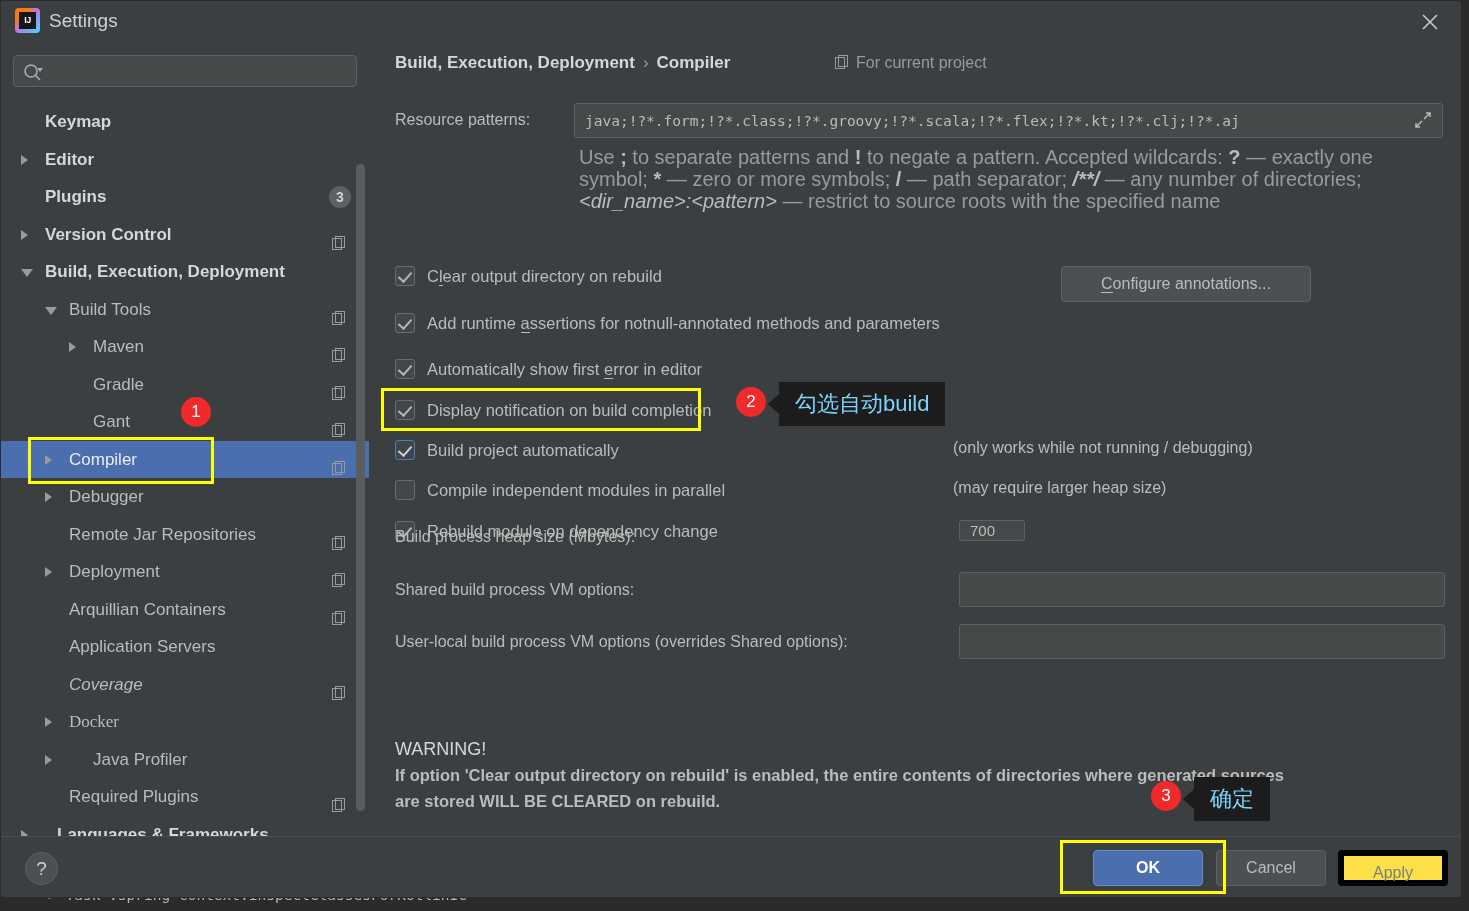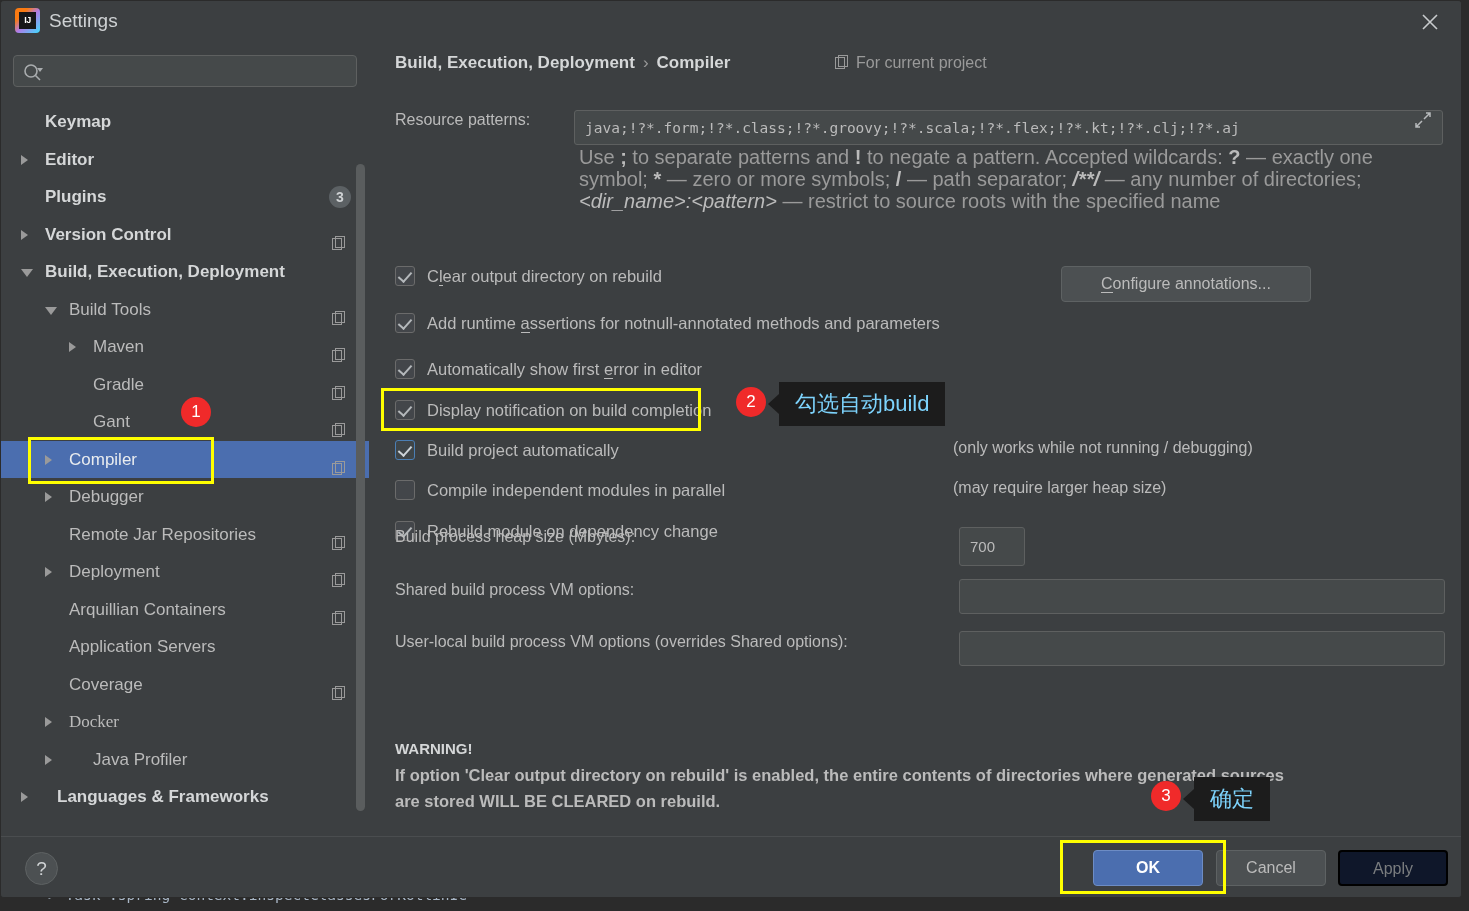--- a/index.html
+++ b/index.html
@@ -131,21 +131,20 @@
   .row-label {
     position: absolute; font-size: 16px; color: #bbbbbb; white-space: nowrap;
   }
 
   .text-field {
     position: absolute; background: #45494a;
     border: 1px solid #5e6060; border-radius: 3px;
     color: #bbbbbb; outline: none;
     font-family: "DejaVu Sans Mono", monospace; font-size: 14.5px;
     padding: 0 10px;
-    margin-top: 7px;
   }
   .text-field.plain { font-family: "Liberation Sans", sans-serif; font-size: 15px; }
   .expand-ic { position: absolute; right: 8px; top: 8px; cursor: pointer; }
 
   .hint {
     position: absolute; font-size: 20px; color: #9a9a9a; line-height: 22px;
   }
   .hint b { color: #bbbbbb; }
   .hint i { color: #bbbbbb; }
 
@@ -176,21 +175,21 @@
     position: absolute; background: #4c5052;
     border: 1px solid #5e6263; border-radius: 4px;
     color: #bbbbbb; font-size: 16px;
     font-family: "Liberation Sans", sans-serif;
     cursor: pointer;
   }
   .btn u { text-decoration: none; border-bottom: 1px solid #bbbbbb; }
 
   .warn-block { position: absolute; left: 26px; top: 695px; width: 1040px; }
   .warn-title {
-    font-size: 15px; font-weight: bold; color: #d5d7d8; line-height: 26px;
+    font-size: 18px; font-weight: normal; color: #d5d7d8; line-height: 26px;
   }
   .warn-text {
     font-size: 16.5px; font-weight: bold; color: #bbbbbb; line-height: 26px;
   }
 
   
   .footer {
     position: absolute; left: 0; top: 835px; width: 1462px; height: 62px;
     background: #3c3f41; border-top: 1px solid #4a4d4f;
   }
@@ -203,21 +202,21 @@
   .fbtn {
     position: absolute; top: 13px; height: 36px;
     border-radius: 4px; font-size: 16px;
     font-family: "Liberation Sans", sans-serif; cursor: pointer;
   }
   .fbtn.primary {
     background: #4b6eaf; border: 1px solid #6d8cc4; color: #ffffff;
     font-weight: bold;
   }
   .fbtn.normal { background: #4c5052; border: 1px solid #5e6263; color: #bbbbbb; }
-  .fbtn.disabled { background: #0f172a; border: 2px solid #000000; color: #7a7d7f; }
+  .fbtn.disabled { background: #fde047; border: 6px solid #000000; color: #7a7d7f; }
 
   
   .hl-box {
     position: absolute; border: 3px solid #ffff00; pointer-events: none;
   }
   .num-badge {
     position: absolute; width: 30px; height: 30px; border-radius: 50%;
     background: #f02a2a; color: #ffffff;
     font-size: 17px; line-height: 30px; text-align: center;
     font-family: "Liberation Sans", sans-serif;
@@ -353,33 +352,40 @@
             <span class="tree-label" style="left: 68px;">Arquillian Containers</span>
             <span class="copy-icon"><svg width="15" height="15" viewBox="0 0 15 15">
                 <rect x="0.5" y="2.5" width="9" height="11" stroke="#9a9a9a" fill="none"></rect>
                 <rect x="3.5" y="0.5" width="9" height="11" stroke="#9a9a9a" fill="none"></rect>
               </svg></span>
           </div>
           <div class="tree-row">
             <span class="tree-label" style="left: 68px;">Application Servers</span>
           </div>
           <div class="tree-row">
-            <span class="tree-label" style="left: 68px;">Coverage</span>
+            <span class="tree-label" style="left: 68px; font-style: italic;">Coverage</span>
             <span class="copy-icon"><svg width="15" height="15" viewBox="0 0 15 15">
                 <rect x="0.5" y="2.5" width="9" height="11" stroke="#9a9a9a" fill="none"></rect>
                 <rect x="3.5" y="0.5" width="9" height="11" stroke="#9a9a9a" fill="none"></rect>
               </svg></span>
           </div>
           <div class="tree-row">
             <div class="arrow" style="left: 44px;"></div>
             <span class="tree-label" style="left: 68px; font-family: Liberation Serif, serif;">Docker</span>
           </div>
           <div class="tree-row">
             <div class="arrow" style="left: 44px;"></div>
             <span class="tree-label" style="left: 68px; margin-left: 24px;">Java Profiler</span>
+          </div>
+          <div class="tree-row">
+            <span class="tree-label" style="left: 68px;">Required Plugins</span>
+            <span class="copy-icon"><svg width="15" height="15" viewBox="0 0 15 15">
+                <rect x="0.5" y="2.5" width="9" height="11" stroke="#9a9a9a" fill="none"></rect>
+                <rect x="3.5" y="0.5" width="9" height="11" stroke="#9a9a9a" fill="none"></rect>
+              </svg></span>
           </div>
           <div class="tree-row bold">
             <div class="arrow" style="left: 20px;"></div>
             <span class="tree-label" style="left: 56px; text-align: right;">Languages &amp; Frameworks</span>
           </div>
         </div>
       <div class="tree-scroll"></div>
     </div>
 
     <div class="main">
@@ -442,21 +448,21 @@
             <div class="cb checked"></div>
             <div class="cb-label"><span>Rebuild module on dependency change</span><u></u><span></span></div>
           </div>
         </div>
 
       <div class="btn" style="left:692px; top:225px; width:250px; height:36px; line-height:34px; text-align:center;">
         <span></span><u>C</u><span>onfigure annotations...</span>
       </div>
 
       <div class="row-label" style="left:26px; top:487px;">Build process heap size (Mbytes):</div>
-      <input class="text-field plain" style="left: 590px; top: 479px; width: 66px; height: 39px;" type="text" value="700">
+      <input class="text-field plain" style="left: 590px; top: 479px; width: 66px; height: 21px;" type="text" value="700">
 
       <div class="row-label" style="left:26px; top:540px;">Shared build process VM options:</div>
       <input class="text-field plain" style="left: 590px; top: 531px; width: 486px; height: 35px;" type="text" value="">
 
       <div class="row-label" style="left:26px; top:592px;">User-local build process VM options (overrides Shared options):</div>
       <input class="text-field plain" style="left: 590px; top: 583px; width: 486px; height: 35px;" type="text" value="">
 
       <div class="warn-block">
         <div class="warn-title">WARNING!</div>
         <div class="warn-text">If option 'Clear output directory on rebuild' is enabled, the entire contents of directories where generated sources</div>

